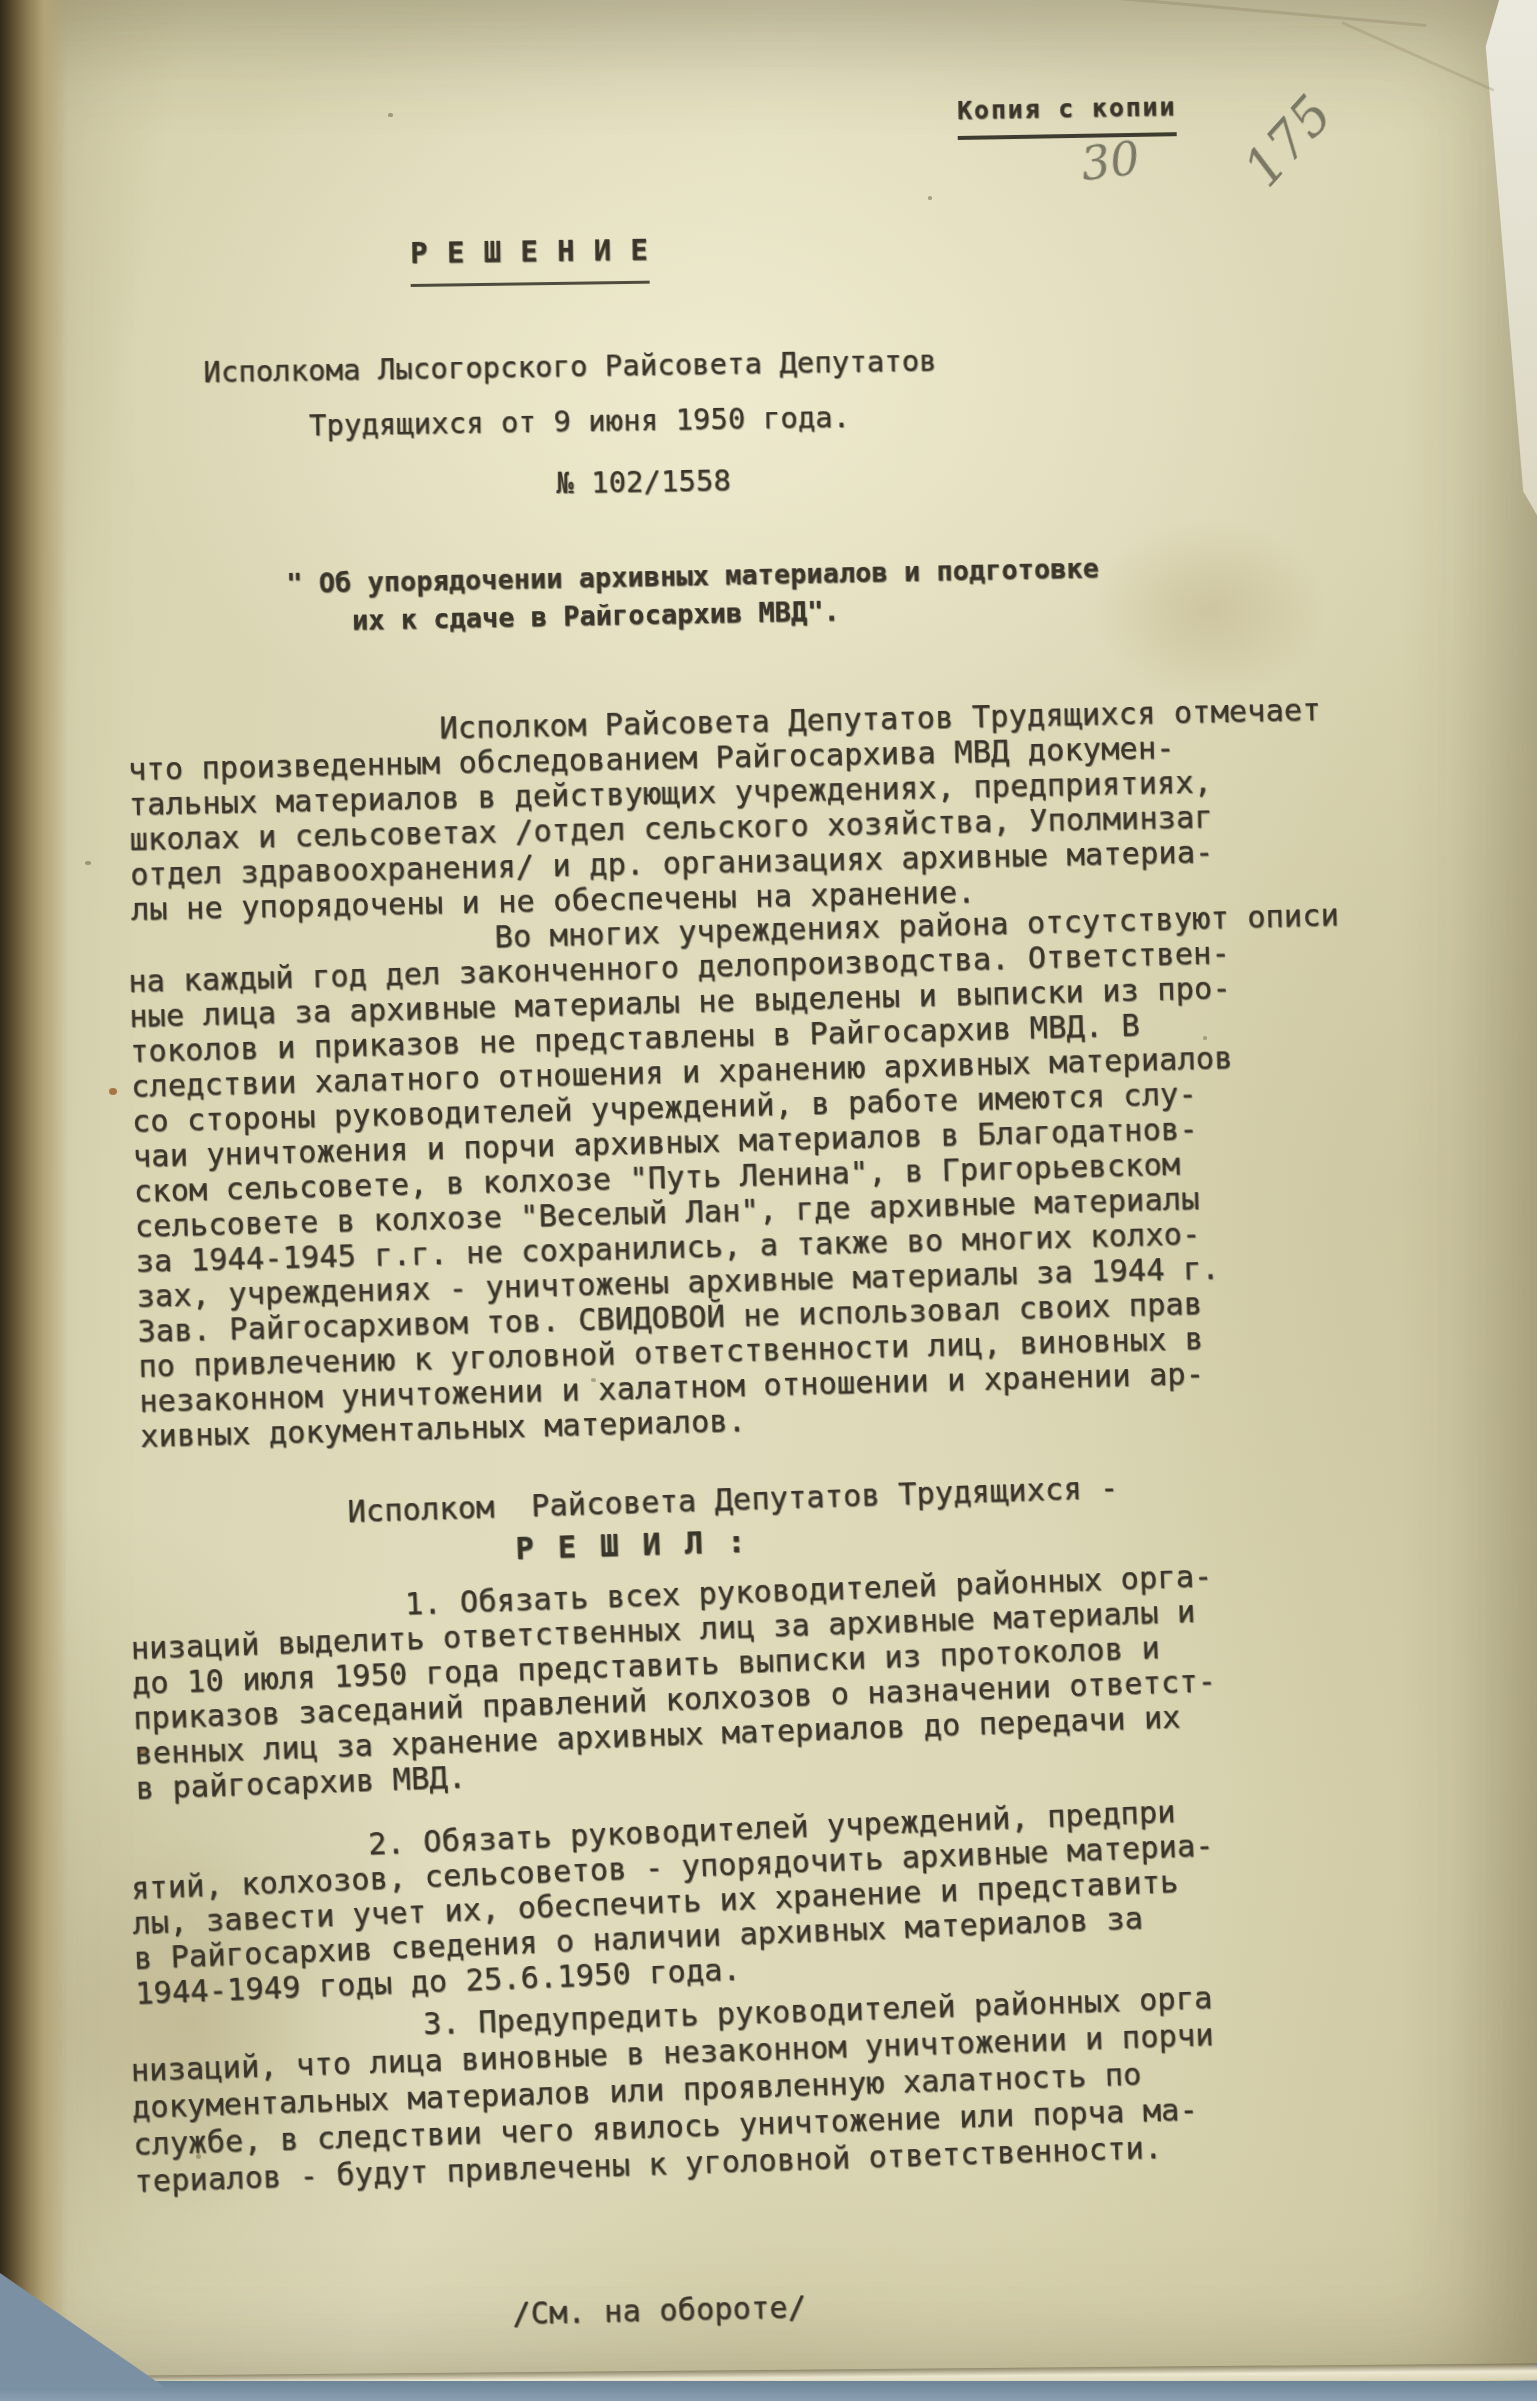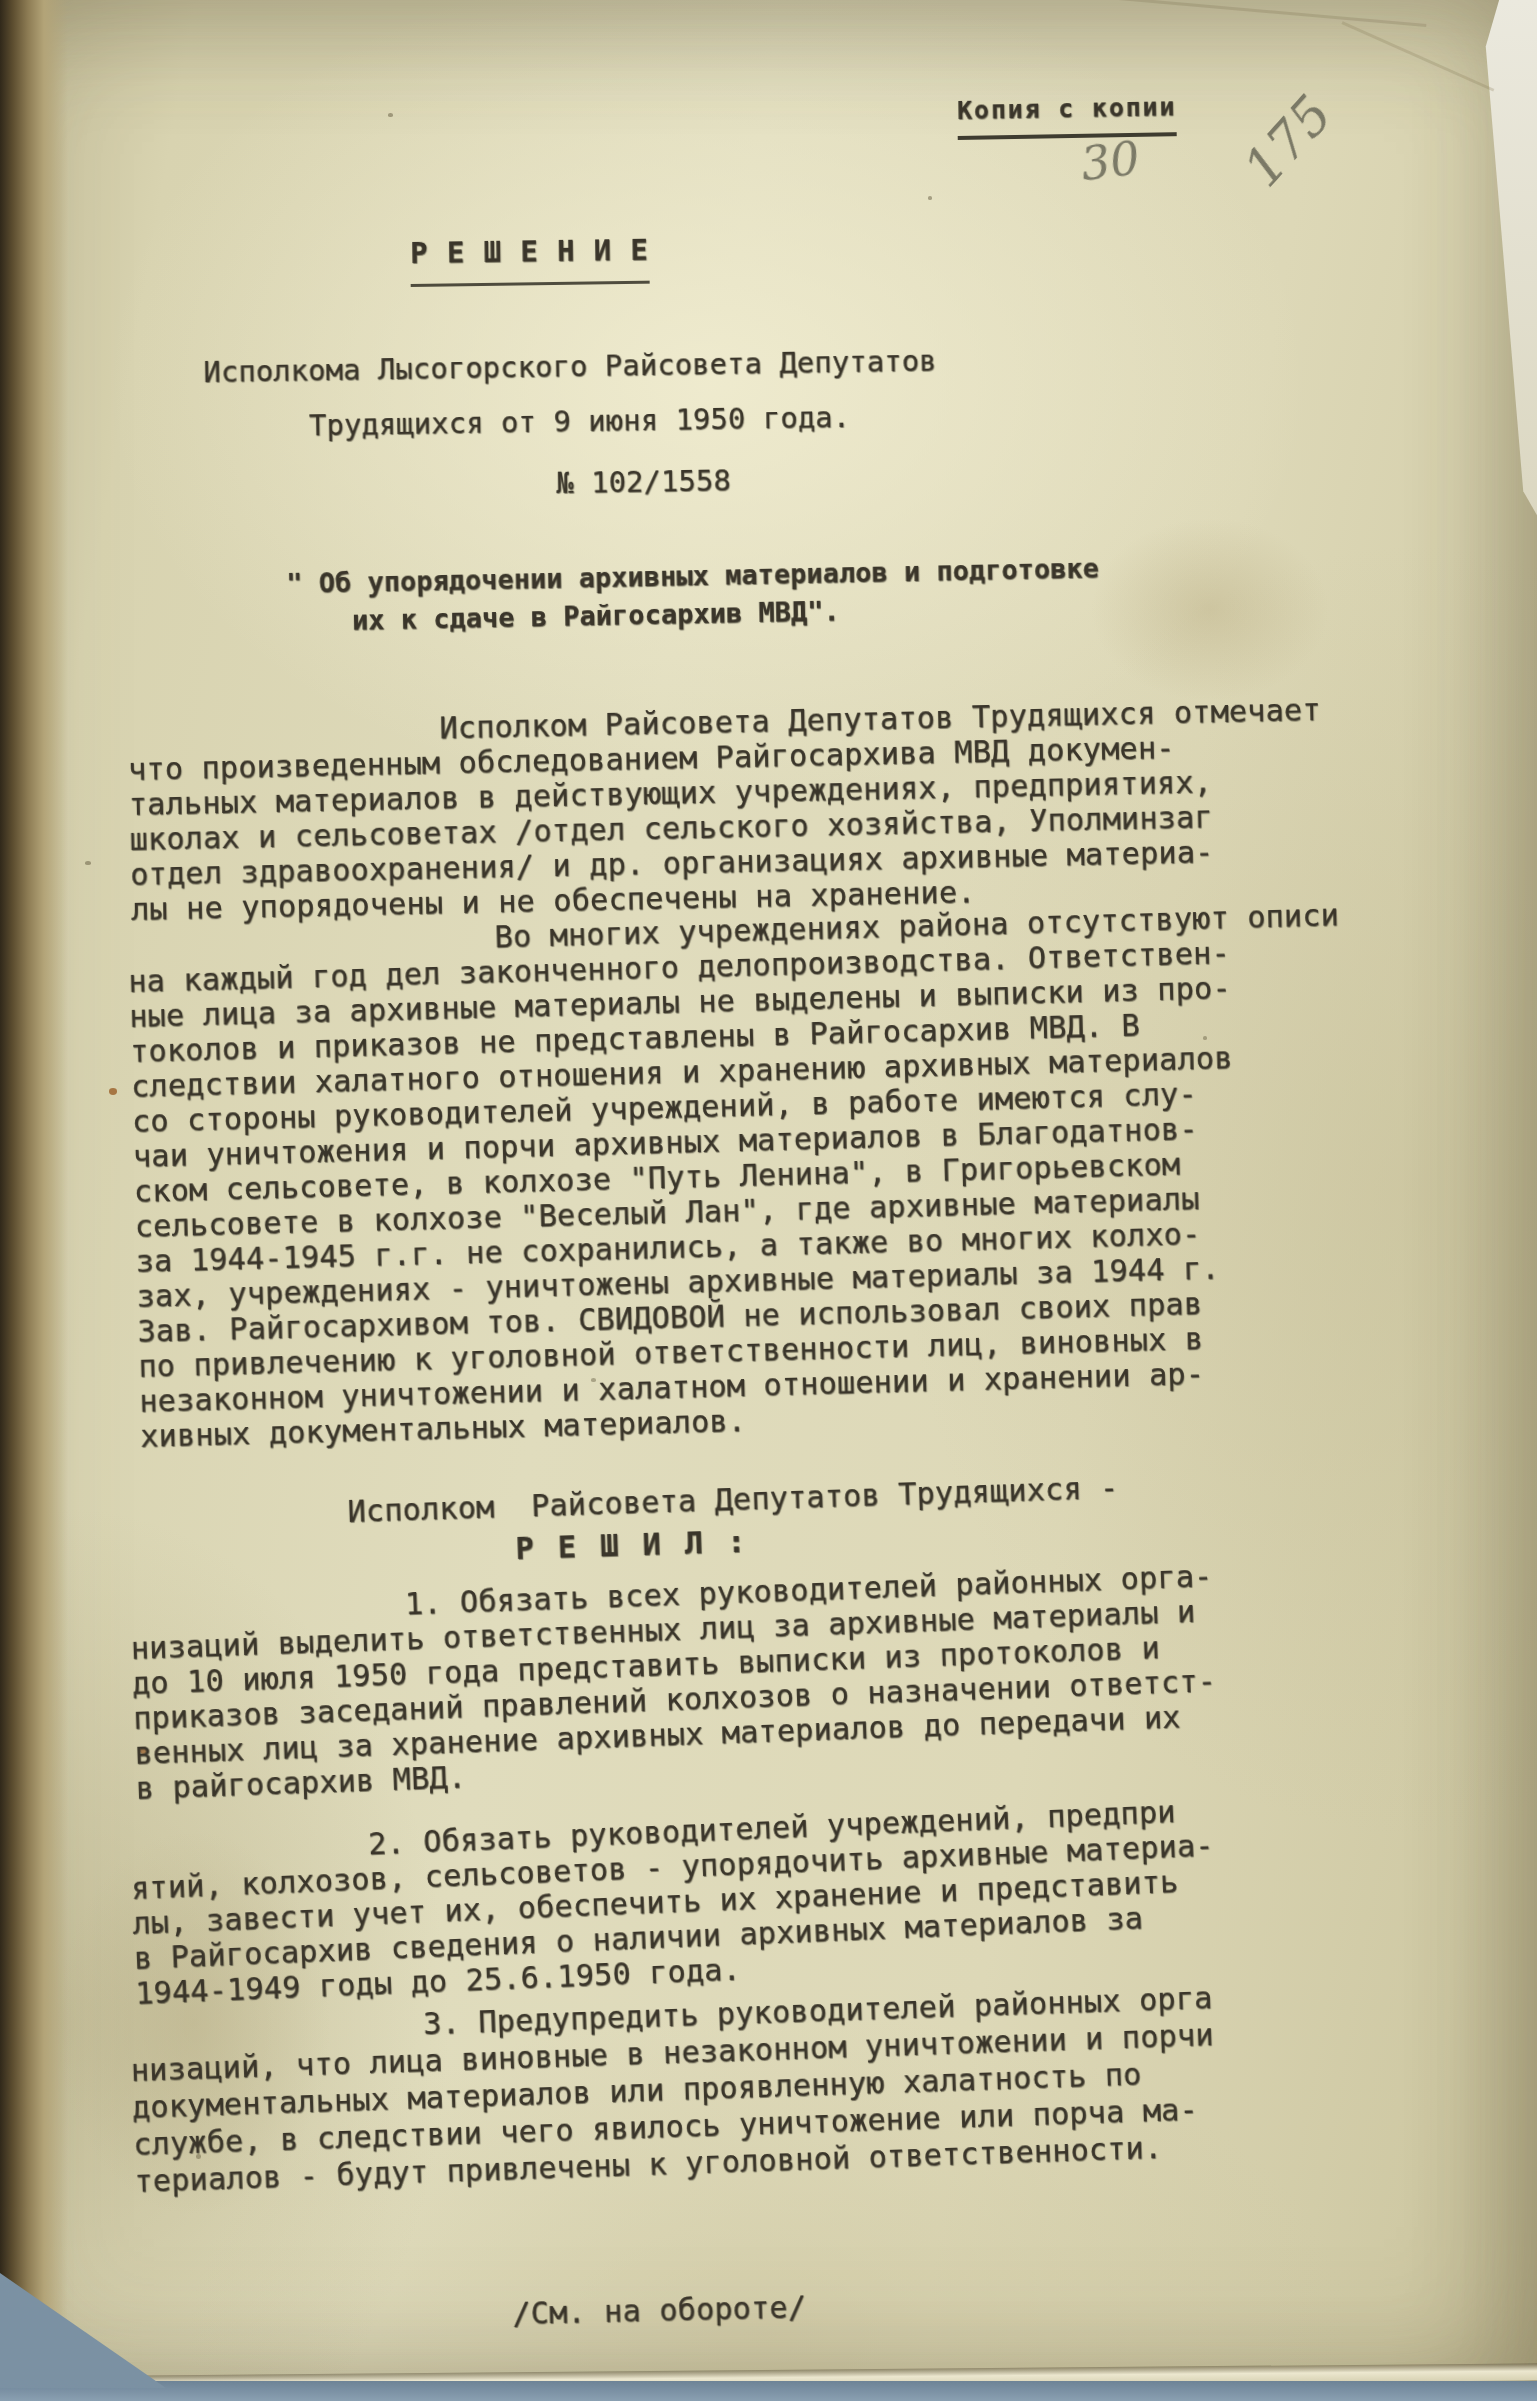--- a/index.html
+++ b/index.html
@@ -13,20 +13,21 @@
   .paper {
     position:absolute; left:0; top:0; width:1538px; height:2381px;
     background:
       radial-gradient(ellipse 924px 647px at 46% 16%, rgba(241,237,209,0.85), rgba(241,237,209,0) 65%),
       radial-gradient(ellipse 739px 924px at 92% 50%, rgba(196,189,150,0.45), rgba(196,189,150,0) 70%),
       radial-gradient(ellipse 554px 739px at 4% 85%, rgba(176,168,128,0.5), rgba(176,168,128,0) 70%),
       radial-gradient(ellipse 831px 462px at 50% 98%, rgba(203,196,158,0.5), rgba(203,196,158,0) 70%),
       linear-gradient(100deg,#c6bf9b 0%,#d8d3b0 10%,#e0dcbd 40%,#ddd8b7 68%,#cfc9a4 92%,#c4bd97 100%);
     box-shadow: inset 0 0 129px rgba(95,85,55,0.30), inset -46px 0 83px rgba(95,85,55,0.18),
                 inset 0 55px 83px rgba(110,100,65,0.12);
+    border-radius: 27px;
   }
   .photo-edge-left {
     position:absolute; left:0; top:0; bottom:0; width:68px;
     background:linear-gradient(90deg,#30281a 0px,#5d4e30 13px,#8d7c54 28px,#b3a478 44px,rgba(179,164,120,0) 68px);
   }
   .paper-bottom-edge {
     position:absolute; left:-11px; right:-11px; bottom:14.8px; height:16.6px;
     background:linear-gradient(180deg,rgba(60,50,30,0.35) 0,#ece7cf 45%,#d7d1b2 100%);
     transform:rotate(-0.5deg);
   }

